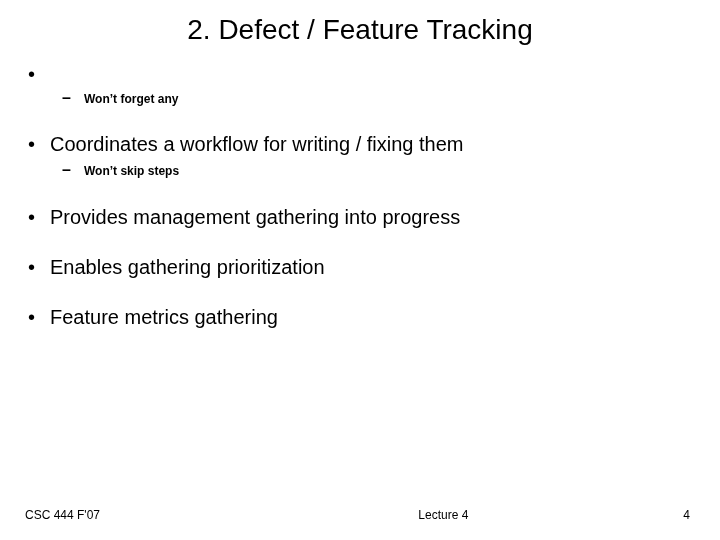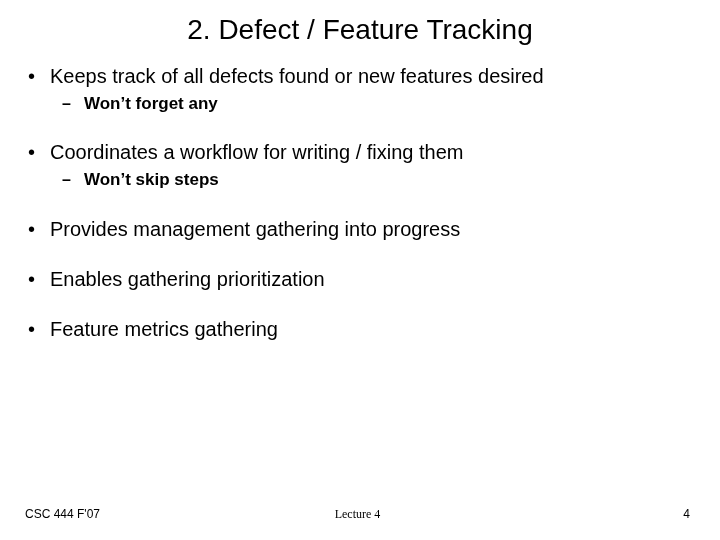--- a/index.html
+++ b/index.html
@@ -8,39 +8,38 @@
   .title { text-align: center; font-size: 28px; padding-top: 14px; font-weight: 400; }
   .content { padding: 18px 28px 0 28px; }
   ul.lvl1 { list-style: none; }
   ul.lvl1 > li { margin-bottom: 26px; }
   .row1 { display: flex; align-items: baseline; }
   .b1 { width: 22px; flex: 0 0 22px; font-size: 20px; line-height: 1; text-align: left; }
   .t1 { font-size: 20px; line-height: 1.2; }
   ul.lvl2 { list-style: none; margin-top: 6px; }
   .row2 { display: flex; align-items: baseline; padding-left: 34px; }
   .b2 { width: 22px; flex: 0 0 22px; font-size: 16px; font-weight: 700; line-height: 1; }
-  .t2 { font-size: 17px; font-weight: 700; line-height: 1.2; }
+  .t2 { font-size: 12px; font-weight: 700; line-height: 1.2; }
   .footer { position: absolute; bottom: 18px; left: 0; width: 100%; display: flex; font-size: 12px; }
   .f-left { padding-left: 25px; flex: 1; }
-  .f-center { flex: 1; text-align: center; font-family: Liberation Serif, serif; }
+  .f-center { flex: 1; text-align: right; }
   .f-right { padding-right: 30px; flex: 1; text-align: right; }
 </style>
 </head>
 <body>
 
 <div class="slide">
   <div class="title">2. Defect / Feature Tracking</div>
 
   <div class="content">
     <ul class="lvl1">
 
       <li>
         <div class="row1">
           <span class="b1">•</span>
-          <span class="t1">Keeps track of all defects found or new features desired</span>
         </div>
         <ul class="lvl2">
           <li class="row2">
             <span class="b2">–</span>
             <span class="t2">Won’t forget any</span>
           </li>
         </ul>
       </li>
 
       <li>

